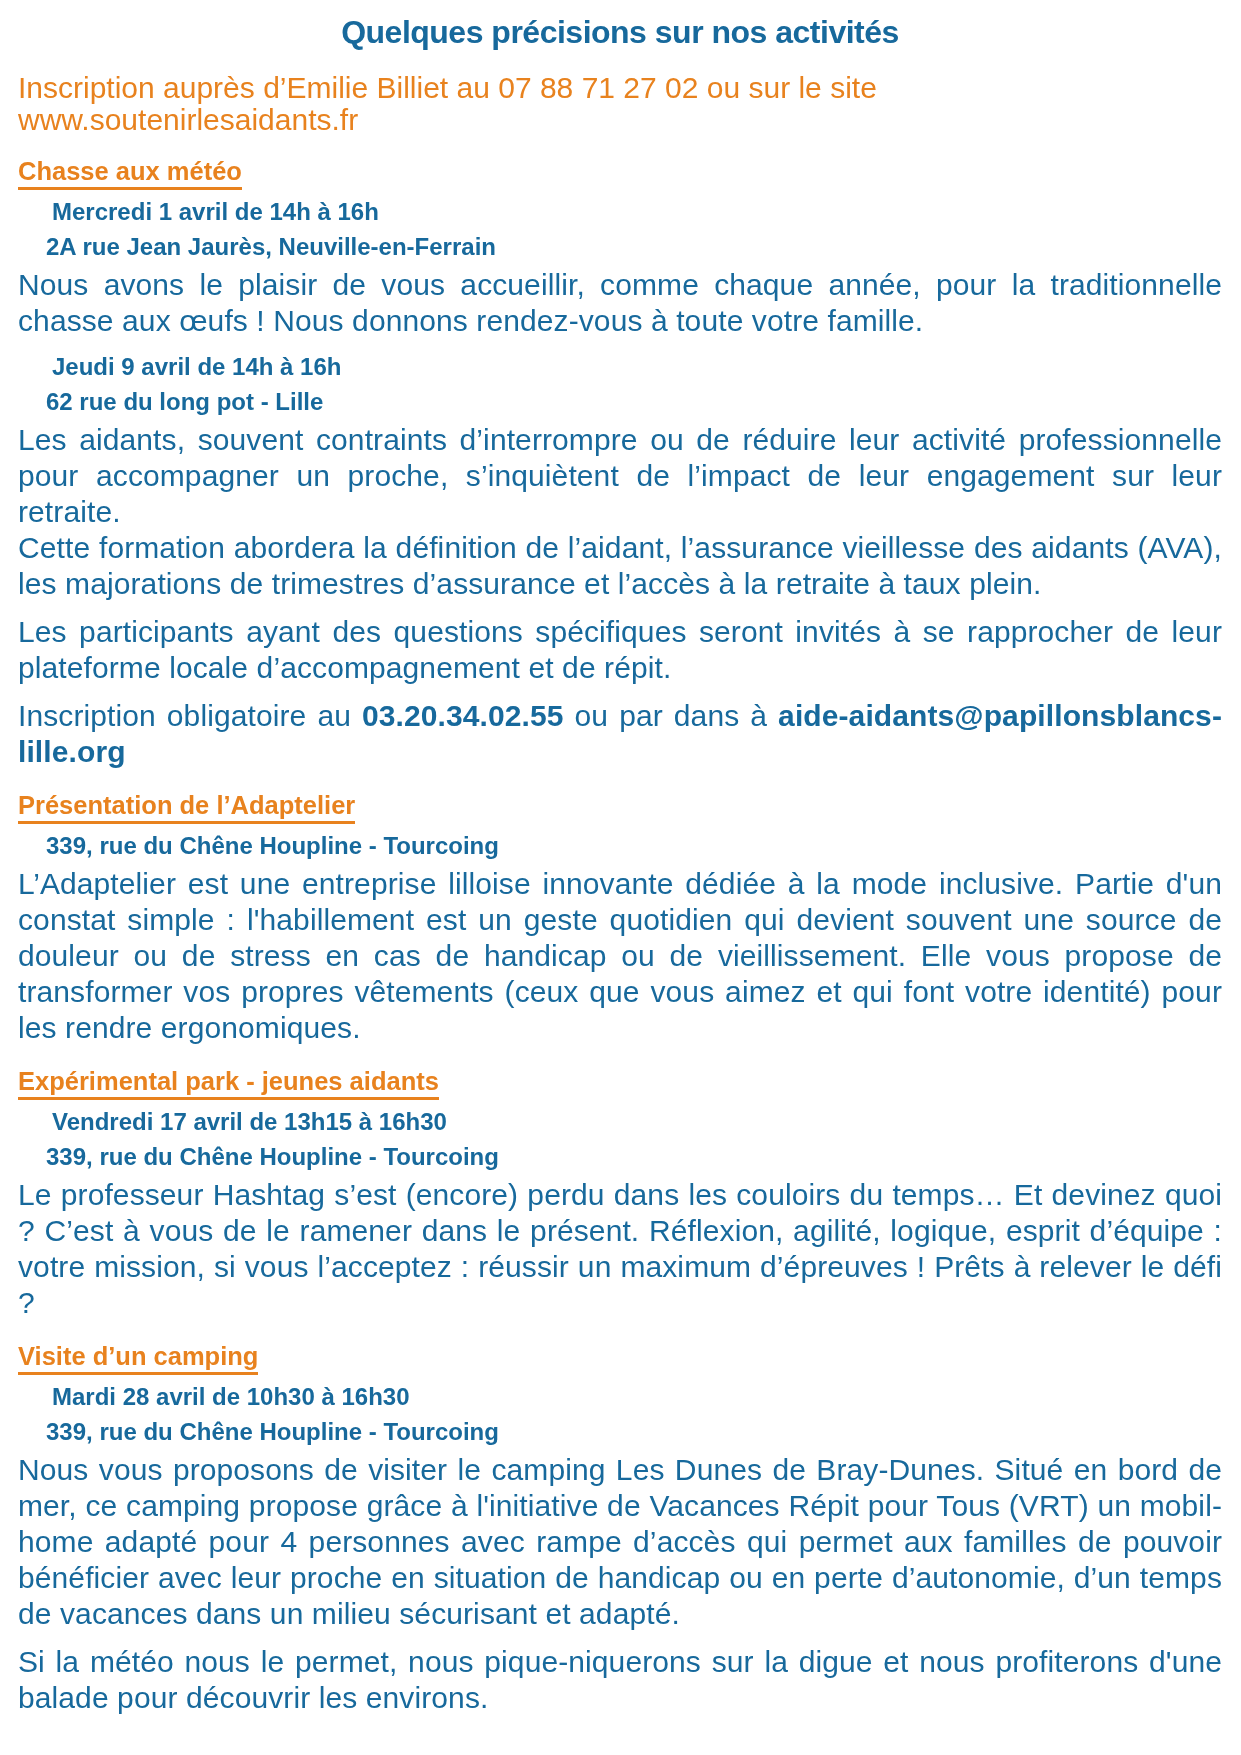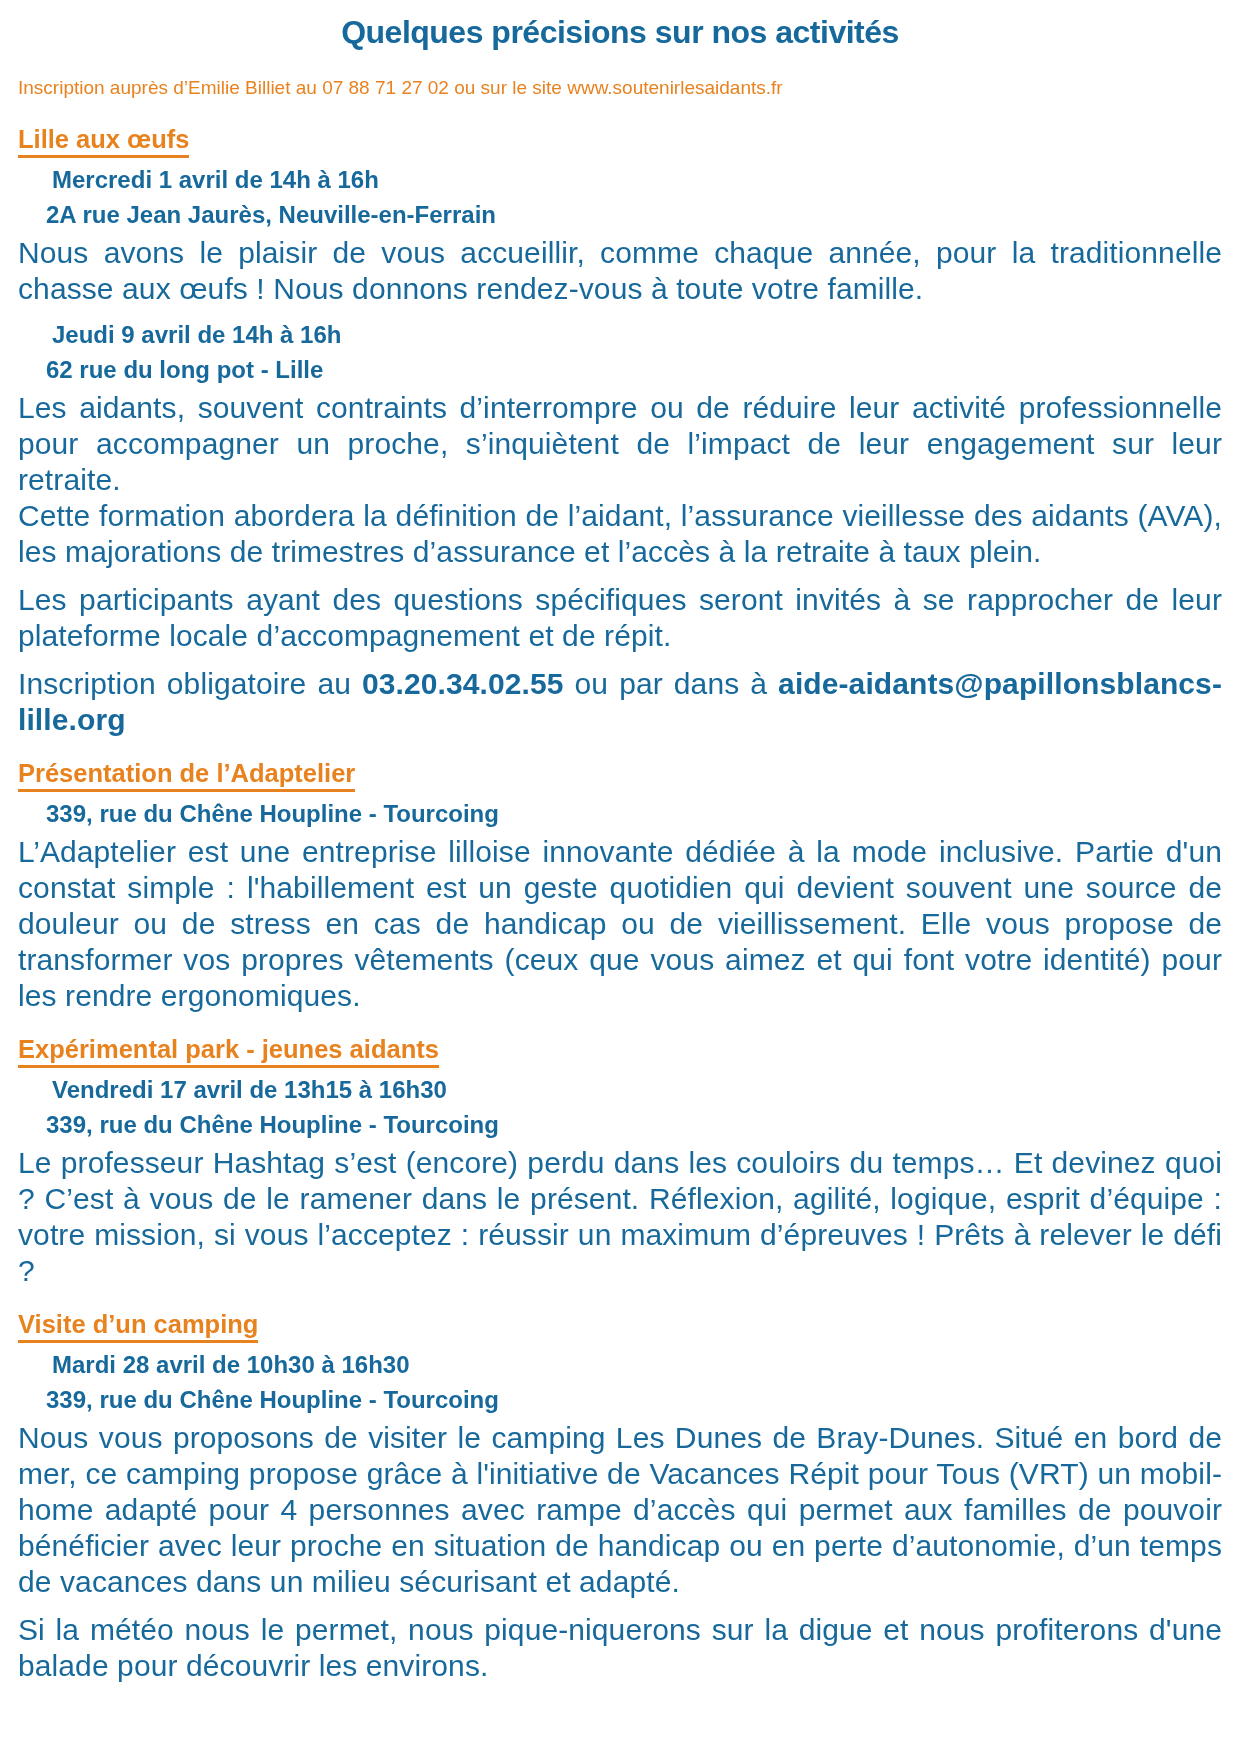--- a/index.html
+++ b/index.html
@@ -21,21 +21,21 @@
     text-align:center;
     color:var(--blue);
     font-size:32px;
     line-height:52px;
     font-weight:800;
     letter-spacing:-0.5px;
   }
   .intro{
     margin:0 0 4px 0;
     color:var(--orange);
-    font-size:19px;
+    font-size:30px;
     line-height:32px;
     font-weight:400;
   }
   section.activity{margin:0;}
   h2{
     margin:20px 0 9px 0;
     font-size:25.5px;
     line-height:31px;
     font-weight:800;
     color:var(--orange);
@@ -65,21 +65,21 @@
   p.body .b{font-weight:700;}
 </style>
 </head>
 <body>
 
 <main>
   <h1>Quelques précisions sur nos activités</h1>
   <p class="intro">Inscription auprès d’Emilie Billiet au 07 88 71 27 02 ou sur le site www.soutenirlesaidants.fr</p>
   <div id="sections">
       <section class="activity">
-        <h2><span class="hu">Lille aux œufs</span></h2>
+        <h2><span class="hu">Chasse aux météo</span></h2>
         <p class="date">Mercredi 1 avril de 14h à 16h</p>
         <p class="addr">2A rue Jean Jaurès, Neuville-en-Ferrain</p>
         <p class="body"><span>Nous avons le plaisir de vous accueillir, comme chaque année, pour la traditionnelle chasse aux œufs ! Nous donnons rendez-vous à toute votre famille.</span></p>
       </section>
       <section class="activity">
         <p class="date">Jeudi 9 avril de 14h à 16h</p>
         <p class="addr">62 rue du long pot - Lille</p>
         <p class="body"><span>Les aidants, souvent contraints d’interrompre ou de réduire leur activité professionnelle pour accompagner un proche, s’inquiètent de l’impact de leur engagement sur leur retraite.</span><br><span>Cette formation abordera la définition de l’aidant, l’assurance vieillesse des aidants (AVA), les majorations de trimestres d’assurance  et l’accès à la retraite à taux plein.</span></p>
         <p class="body"><span>Les participants ayant des questions spécifiques seront invités à se rapprocher de leur plateforme locale d’accompagnement et de répit.</span></p>
         <p class="body"><span>Inscription obligatoire au </span><span class="b">03.20.34.02.55</span><span> ou par dans à </span><span class="b">aide-aidants@papillonsblancs-lille.org</span></p>

